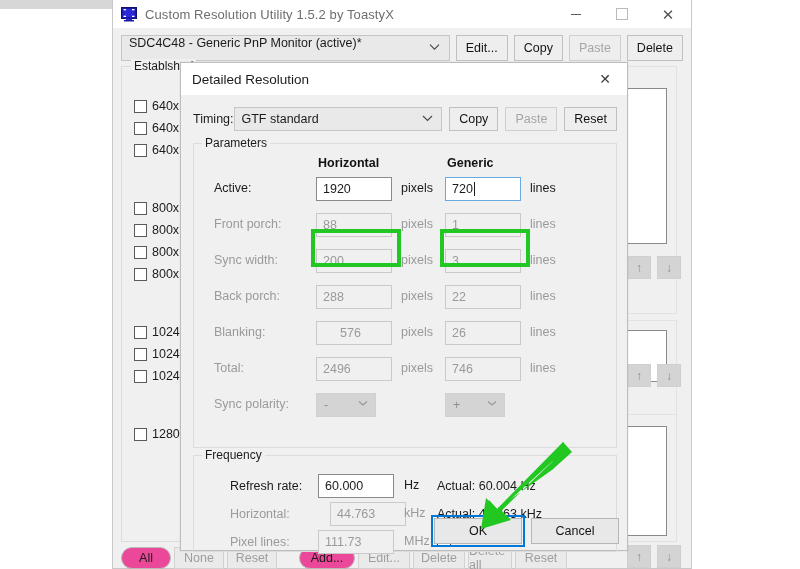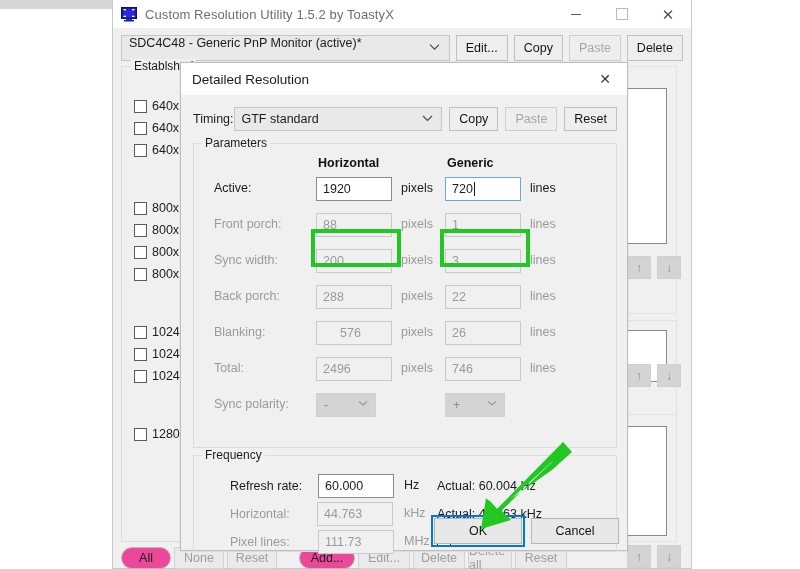--- a/index.html
+++ b/index.html
@@ -489,21 +489,21 @@
 
       <div class="f-row" style="top:18px;">
         <span class="f-label on">Refresh rate:</span>
         <span class="fld active" style="left:124px; top:0; width:76px;">60.000</span>
         <span class="unit on" style="left:210px; top:4px;">Hz</span>
         <span class="f-actual">Actual: 60.004 Hz</span>
       </div>
 
       <div class="f-row" style="top:46px;">
         <span class="f-label off">Horizontal:</span>
-        <span class="fld" style="left:123px; top:0; width:76px;">44.763</span>
+        <span class="fld" style="left:136px; top:0; width:76px;">44.763</span>
         <span class="unit off" style="left:210px; top:4px;">kHz</span>
         <span class="f-actual">Actual: 44.763 kHz</span>
       </div>
 
       <div class="f-row" style="top:74px;">
         <span class="f-label off">Pixel lines:</span>
         <span class="fld" style="left:124px; top:0; width:76px;">111.73</span>
         <span class="unit off" style="left:210px; top:4px;">MHz</span>
         <span class="ilv">
           <span class="box"></span>

